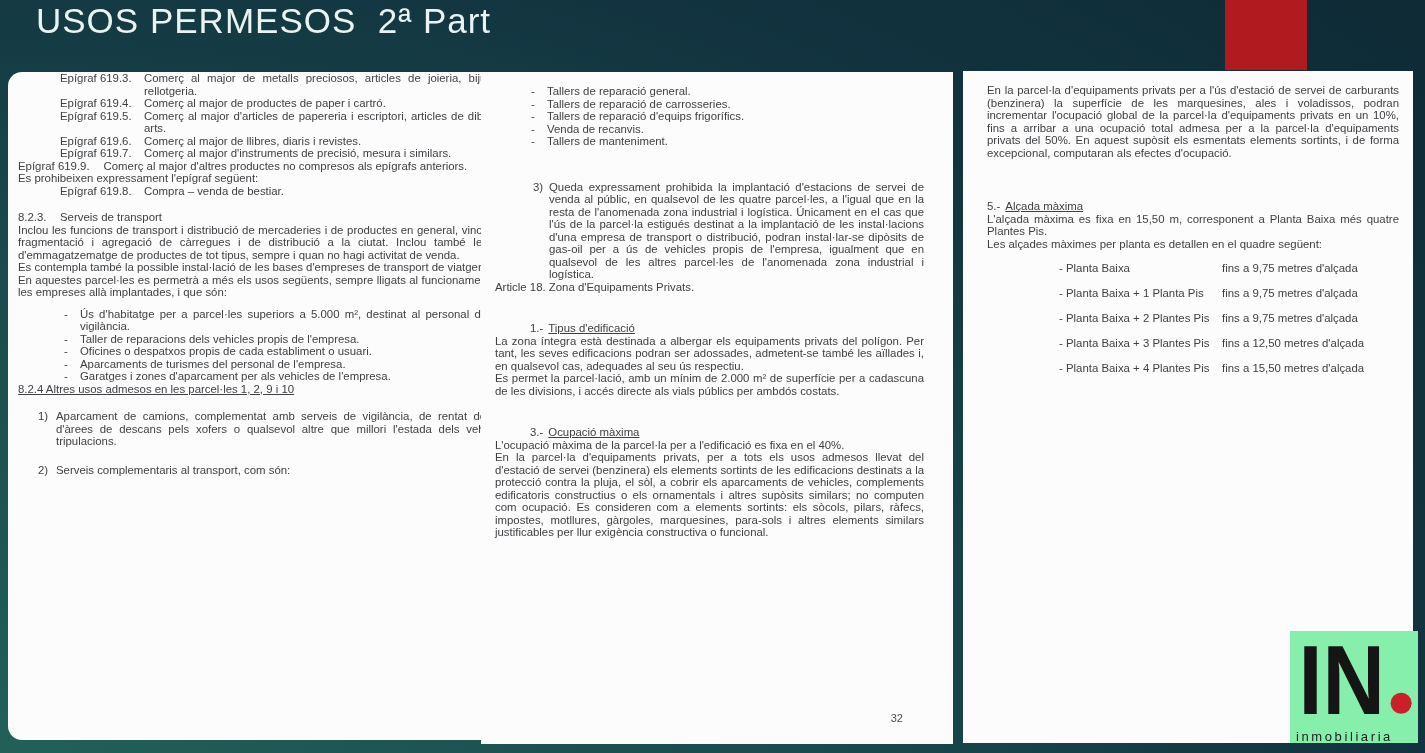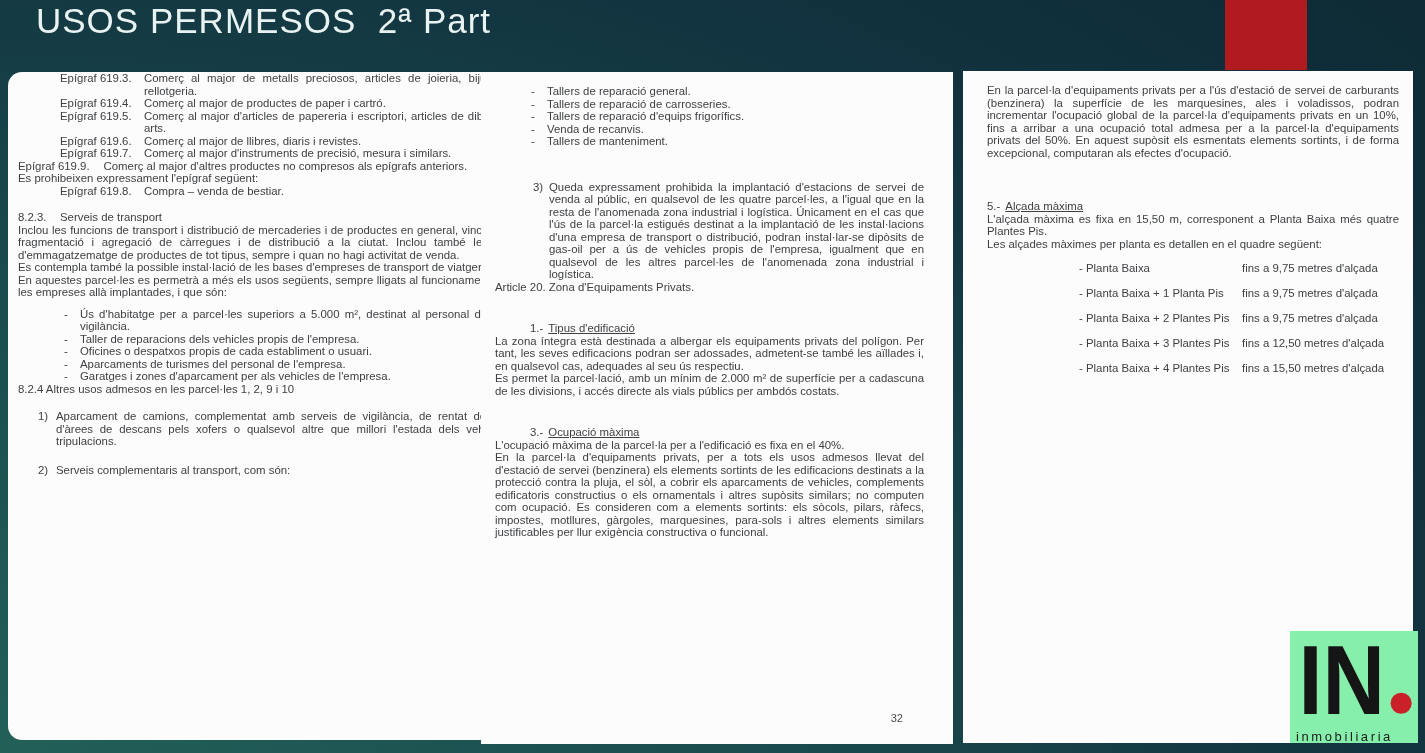--- a/index.html
+++ b/index.html
@@ -33,27 +33,27 @@
 
   .m-indent{margin-left:35px;}
   .mlist{margin-left:36px;}
   .m3{margin-left:38px;}
   .m3 .nnum{flex:0 0 16px;}
   .subhead{margin-left:35px;}
   .subhead .u{text-decoration:underline;margin-left:5px;}
 
   .r-table{margin-left:72px;margin-top:12px;}
   .trow{display:flex;margin-bottom:12.6px;}
-  .tc1{flex:0 0 163px;margin-left:20px;}
+  .tc1{flex:0 0 163px;}
   .tc2{flex:1;}
 
   .mt9{margin-top:9px;}  .mt11{margin-top:11px;} .mt12{margin-top:12px;}
   .mt13{margin-top:13px;} .mt14{margin-top:14px;} .mt15{margin-top:15px;}
   .mt16{margin-top:16px;} .mt24{margin-top:24px;} .mt25{margin-top:25px;}
-  .mt27{margin-top:41px;} .mt28{margin-top:28px;} .mt29{margin-top:29px;}
+  .mt27{margin-top:41px;} .mt28{margin-top:28px;text-decoration:underline;} .mt29{margin-top:29px;}
   .mt33{margin-top:33px;} .mt40{margin-top:40px;}
 
   .pageno{position:absolute;font-size:11px;color:#4a4c4f;}
   #pn-left{right:36px;bottom:9px;}
   #pn-mid{right:50px;bottom:20px;}
 
   .logo{position:absolute;right:-5px;bottom:0;width:128px;height:112px;background:#86efac;
     display:flex;flex-direction:column;align-items:flex-start;padding:8px 0 0 6px;box-sizing:border-box;}
   .logo-in{font-family:"Liberation Sans",sans-serif;font-weight:bold;font-size:102px;fill:#151515;}
   .logo-dot{fill:#c9202a;}
@@ -164,21 +164,21 @@
           <span class="dash">-</span>
           <span class="lt">Tallers de manteniment.</span>
         </div>
     </div>
 
     <div class="nitem m3 mt33">
       <span class="nnum">3)</span>
       <p class="ntext">Queda expressament prohibida la implantació d'estacions de servei de venda al públic, en qualsevol de les quatre parcel·les, a l'igual que en la resta de l'anomenada zona industrial i logística. Únicament en el cas que l'ús de la parcel·la estigués destinat a la implantació de les instal·lacions d'una empresa de transport o distribució, podran instal·lar-se dipòsits de gas-oil per a ús de vehicles propis de l'empresa, igualment que en qualsevol de les altres parcel·les de l'anomenada zona industrial i logística.</p>
     </div>
 
-    <p class="mt40">Article 20. Zona d'Equipaments Privats.</p>
+    <p class="mt40">Article 18. Zona d'Equipaments Privats.</p>
 
     <div class="subhead mt29"><span>1.-</span><span class="u">Tipus d'edificació</span></div>
     <p class="m-indent mt15">La zona íntegra està destinada a albergar els equipaments privats del polígon. Per tant, les seves edificacions podran ser adossades, admetent-se també les aïllades i, en qualsevol cas, adequades al seu ús respectiu.</p>
 
     <p class="m-indent mt15">Es permet la parcel·lació, amb un mínim de 2.000 m² de superfície per a cadascuna de les divisions, i accés directe als vials públics per ambdós costats.</p>
 
     <div class="subhead mt29"><span>3.-</span><span class="u">Ocupació màxima</span></div>
     <p class="m-indent mt15">L'ocupació màxima de la parcel·la per a l'edificació es fixa en el 40%.</p>
     <p class="m-indent mt11">En la parcel·la d'equipaments privats, per a tots els usos admesos llevat del d'estació de servei (benzinera) els elements sortints de les edificacions destinats a la protecció contra la pluja, el sòl, a cobrir els aparcaments de vehicles, complements edificatoris constructius o els ornamentals i altres supòsits similars; no computen com ocupació. Es consideren com a elements sortints: els sòcols, pilars, ràfecs, impostes, motllures, gàrgoles, marquesines, para-sols i altres elements similars justificables per llur exigència constructiva o funcional.</p>
 

